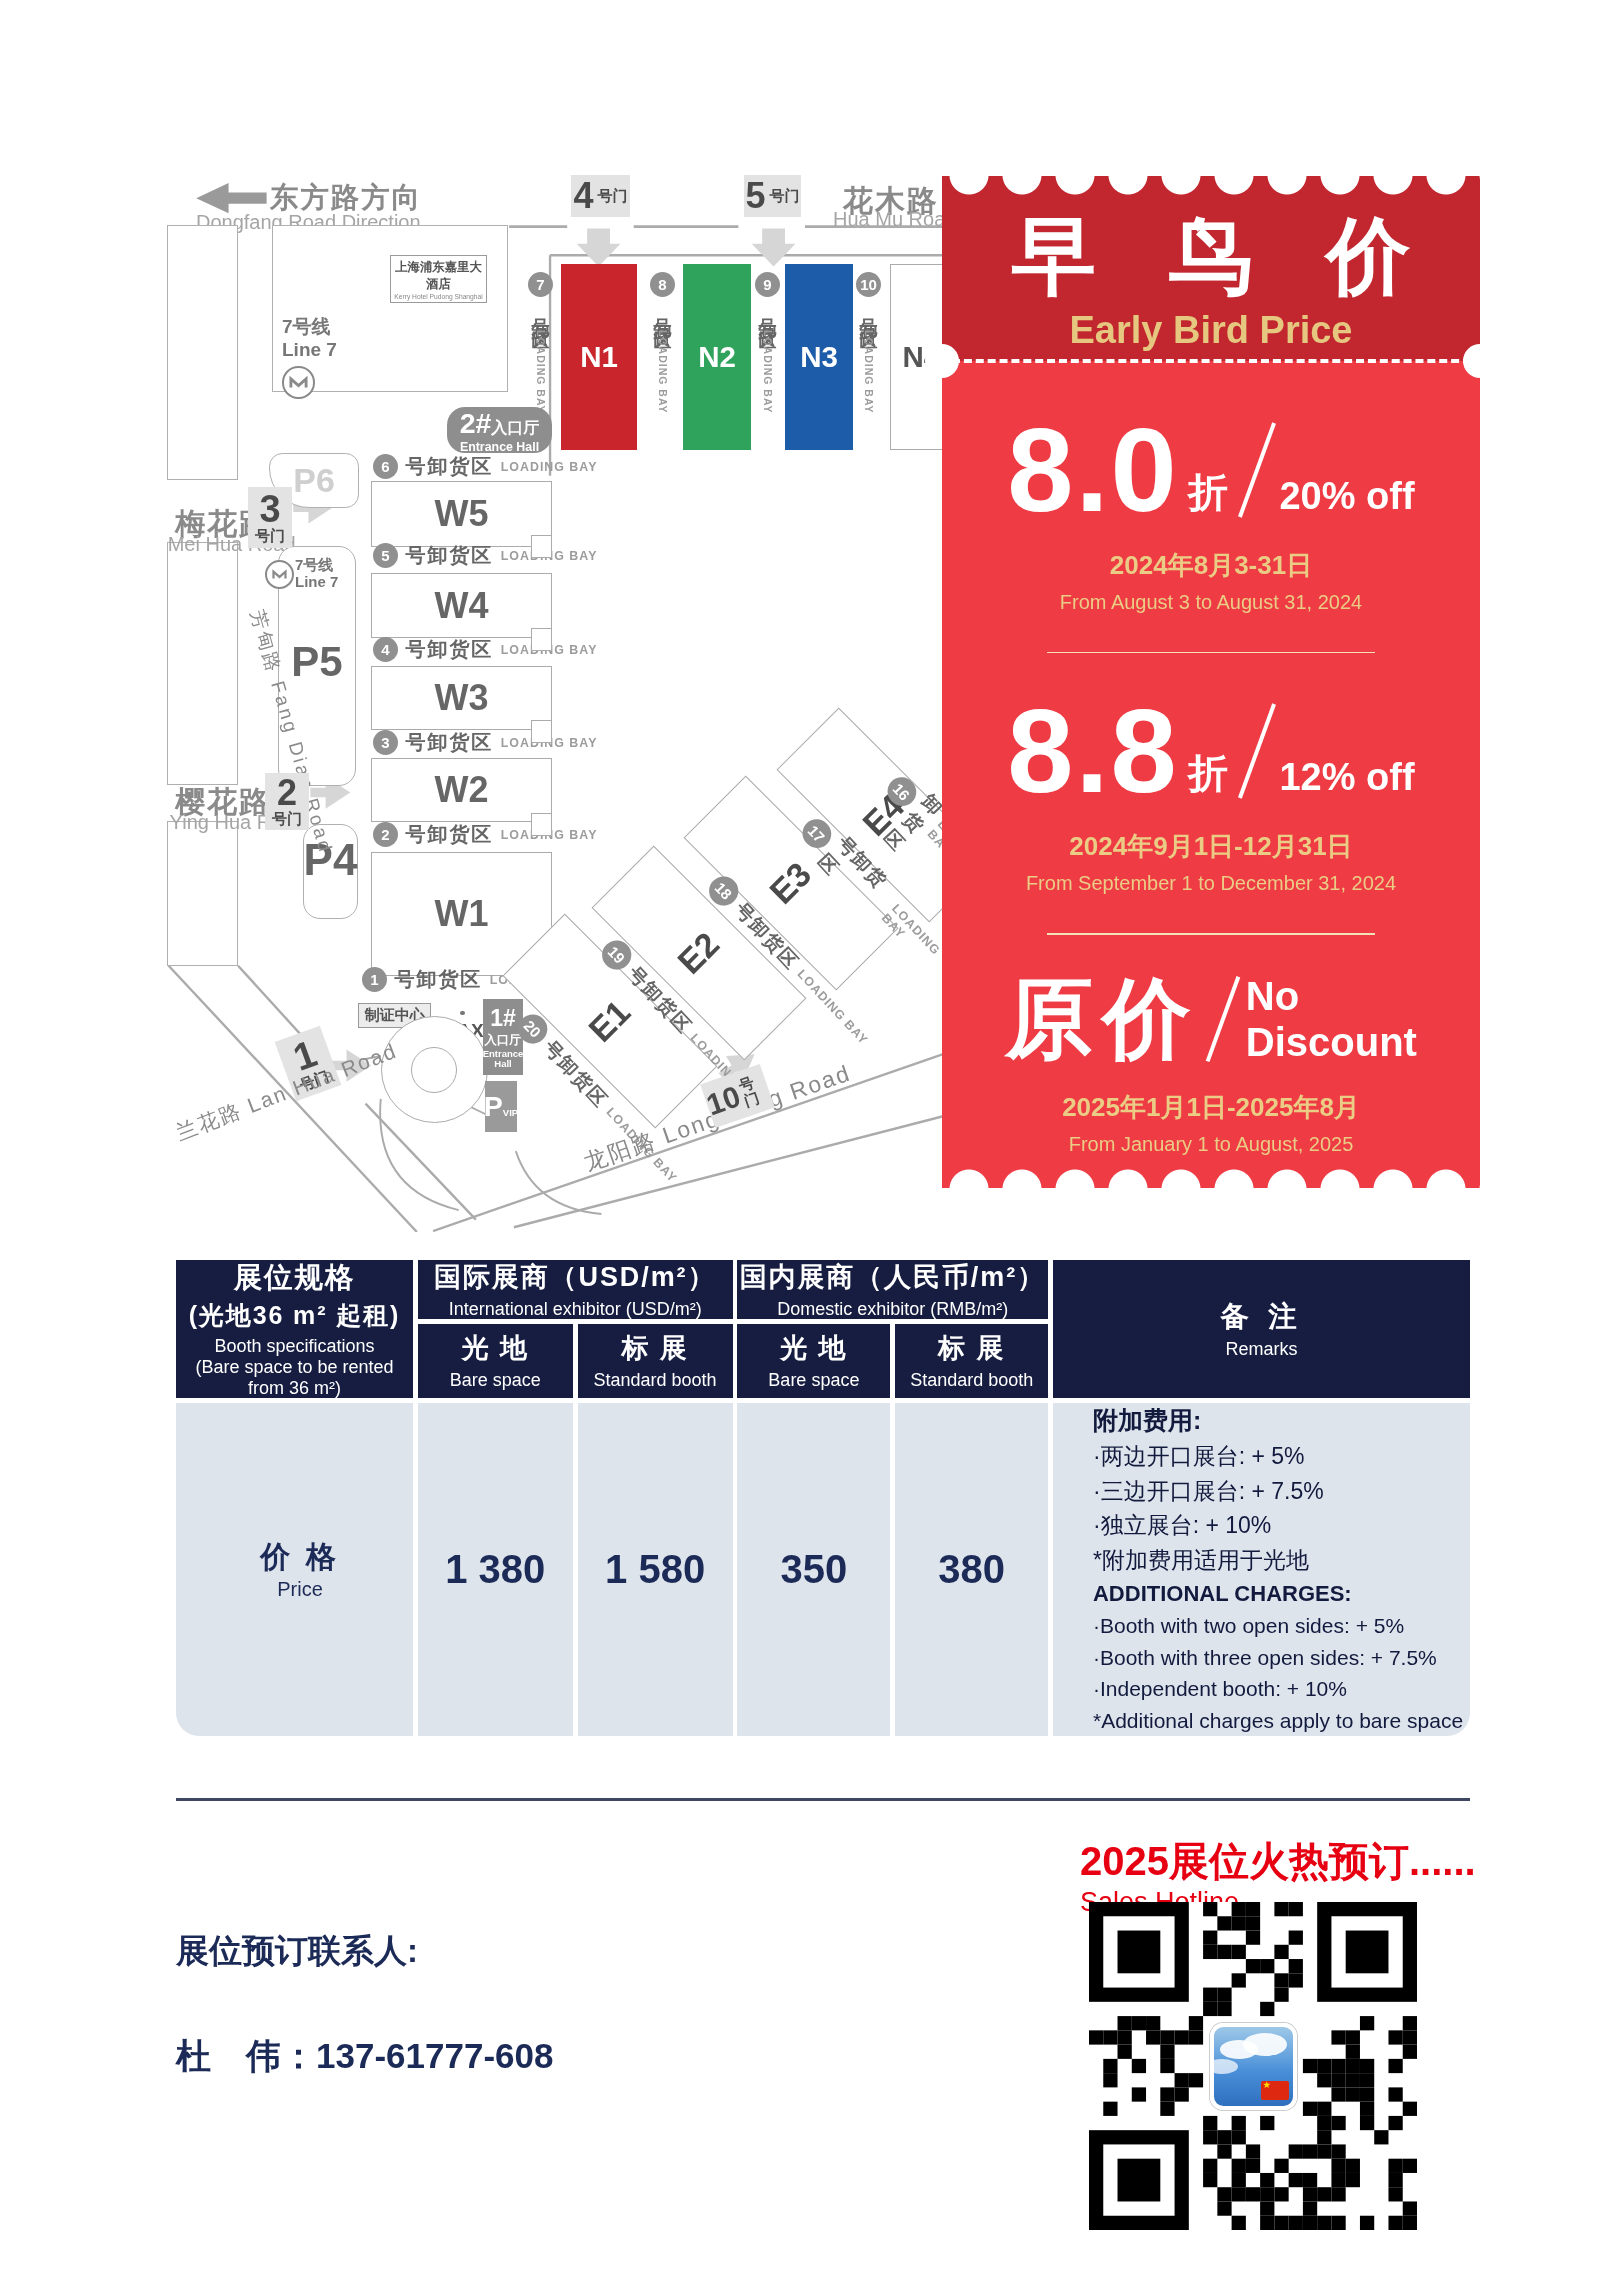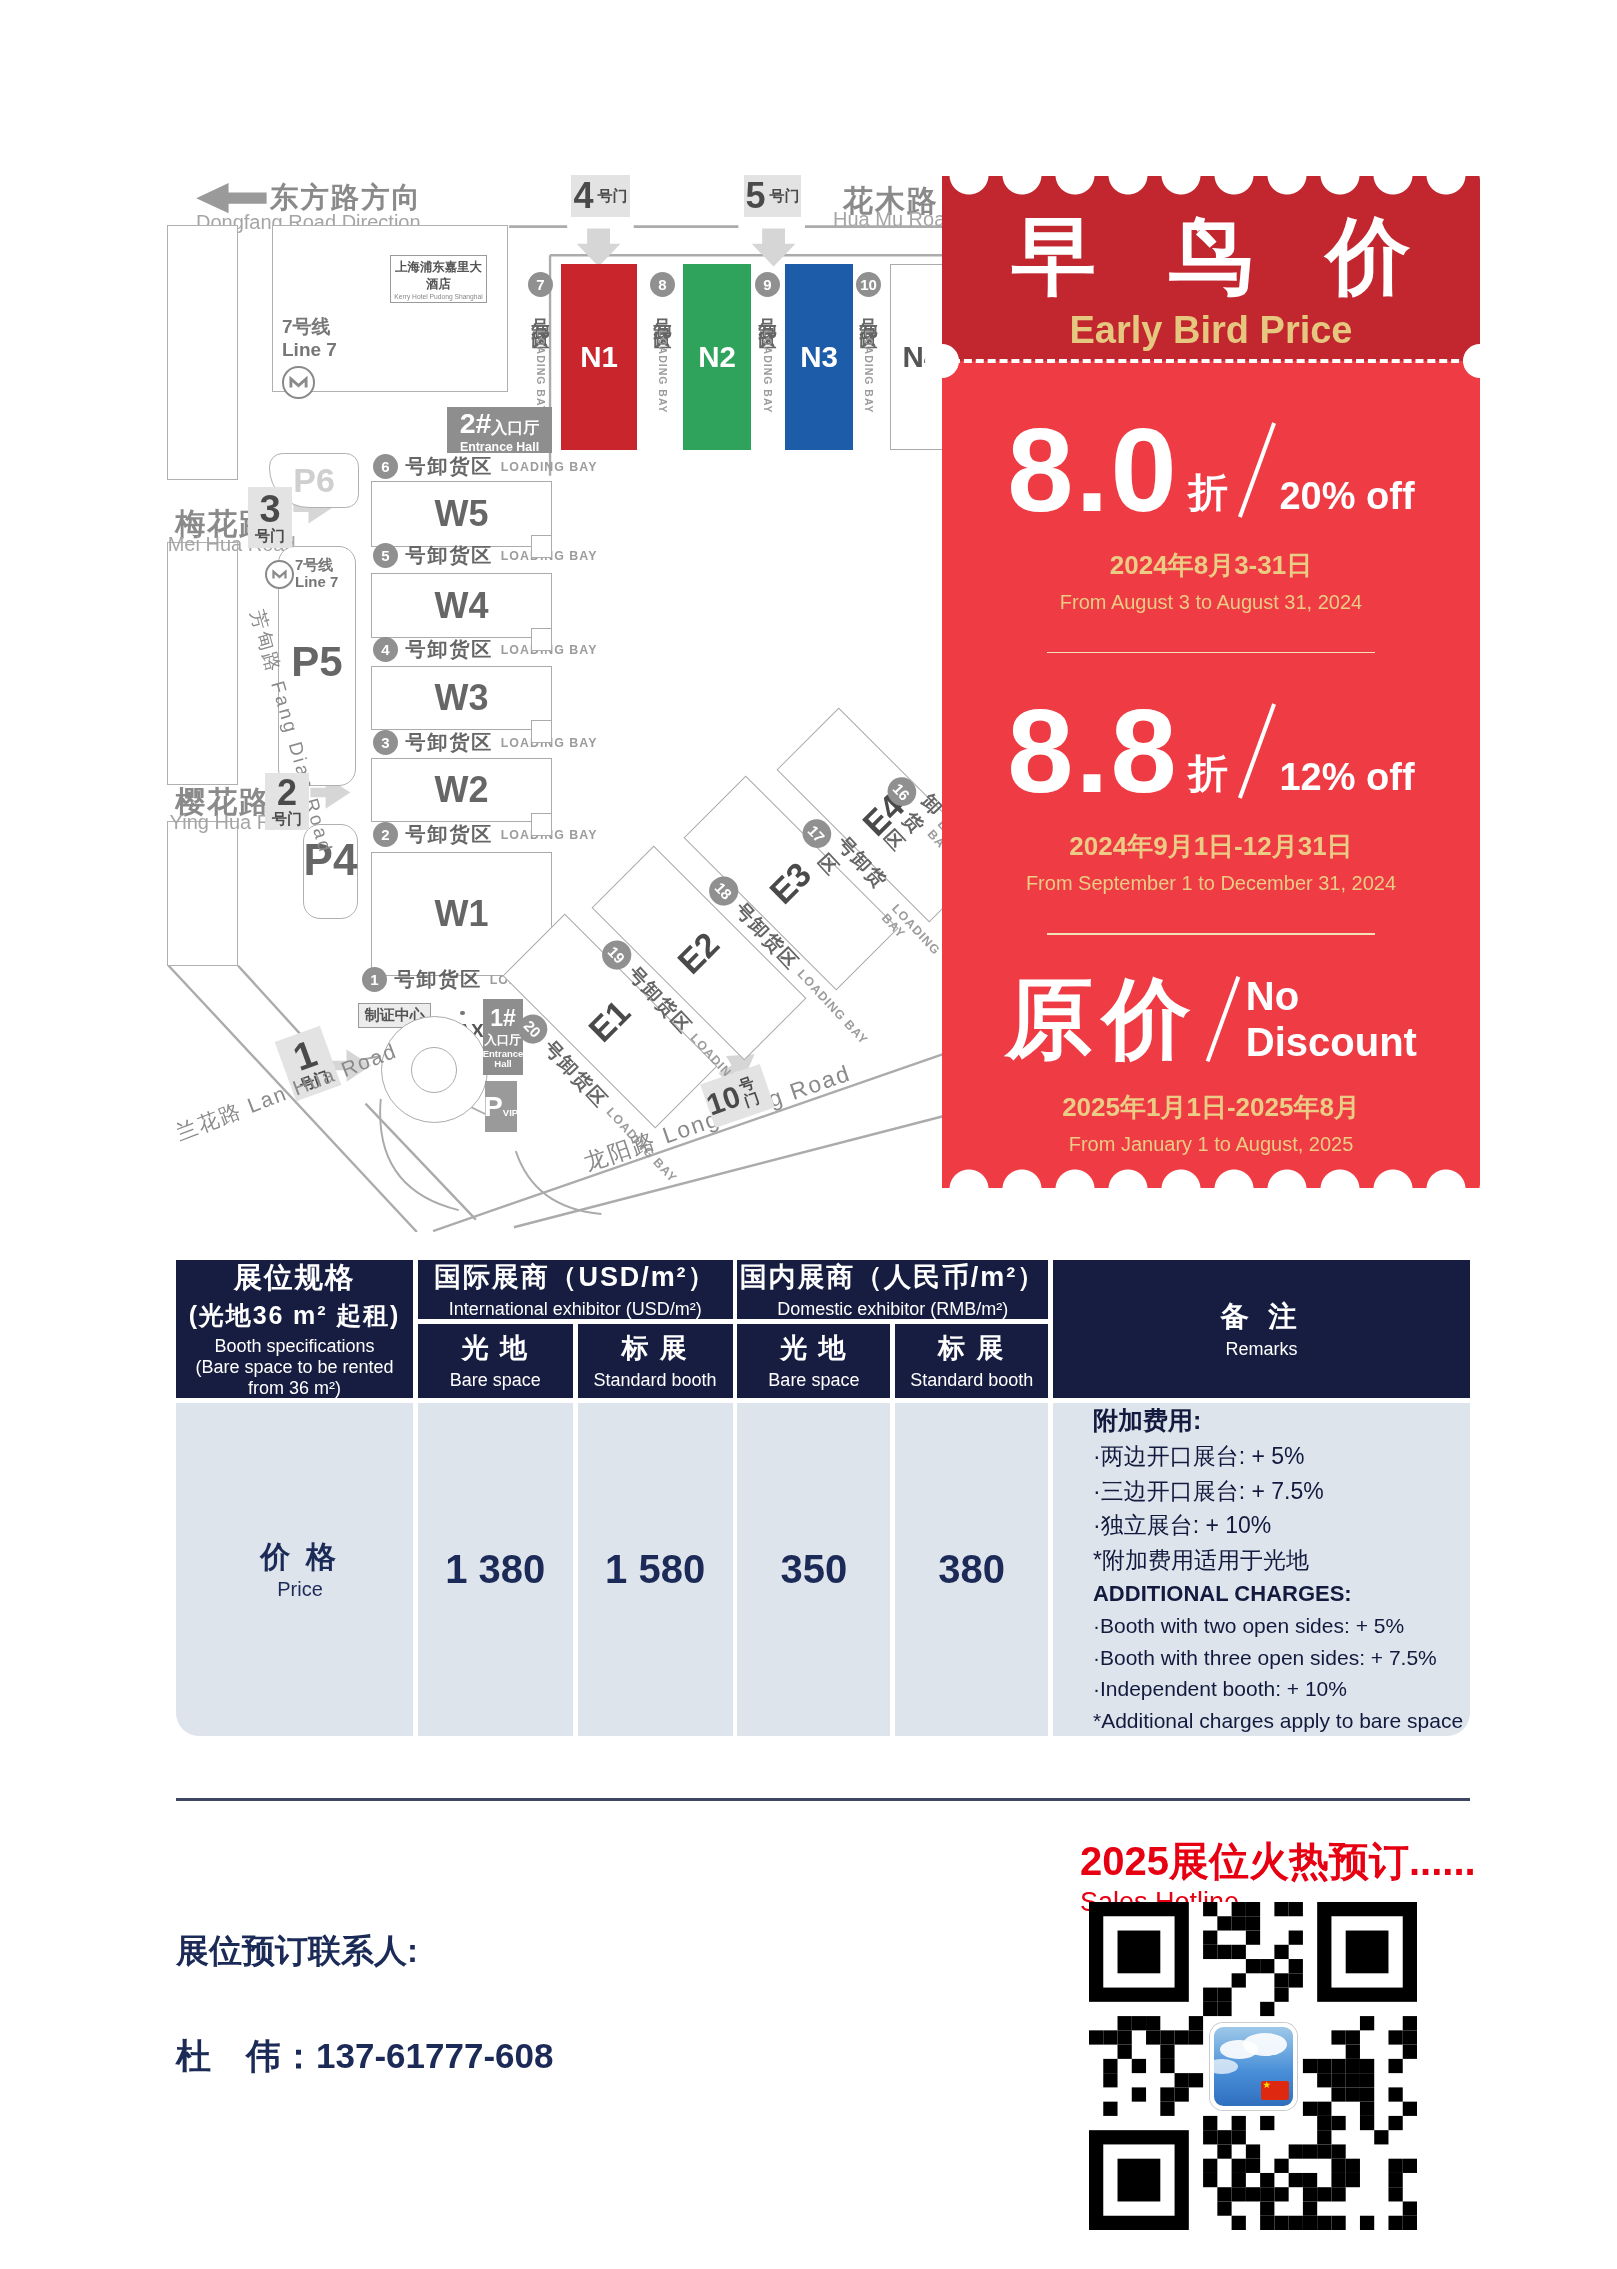--- a/index.html
+++ b/index.html
@@ -234,21 +234,21 @@
       <span class="bay-circle">9</span>
         <span class="bay-zh">号卸货区</span>
         <span class="bay-en">LOADING BAY</span>
     </div>
     <div class="vbay" style="left:693px;top:110px;">
       <span class="bay-circle">10</span>
         <span class="bay-zh">号卸货区</span>
         <span class="bay-en">LOADING BAY</span>
     </div>
 
-    <div class="darkbox" style="left:285px;top:245px;width:105px;height:46px;">
+    <div class="darkbox" style="left:285px;top:245px;width:105px;height:46px;border-radius:18px;">
       <div><span style="font-size:28.5px;font-weight:bold;">2#</span><span style="font-size:16px;font-weight:bold;">入口厅</span></div>
       <div style="font-size:12.4px;font-weight:bold;">Entrance Hall</div>
     </div>
 
     <div class="hbay" style="left:211px;top:291px;">
       <span class="bay-circle">6</span>
         <span class="bay-zh">号卸货区</span>
         <span class="bay-en">LOADING BAY</span>
     </div>
     <div class="whall" style="top:319px;height:64px;">

